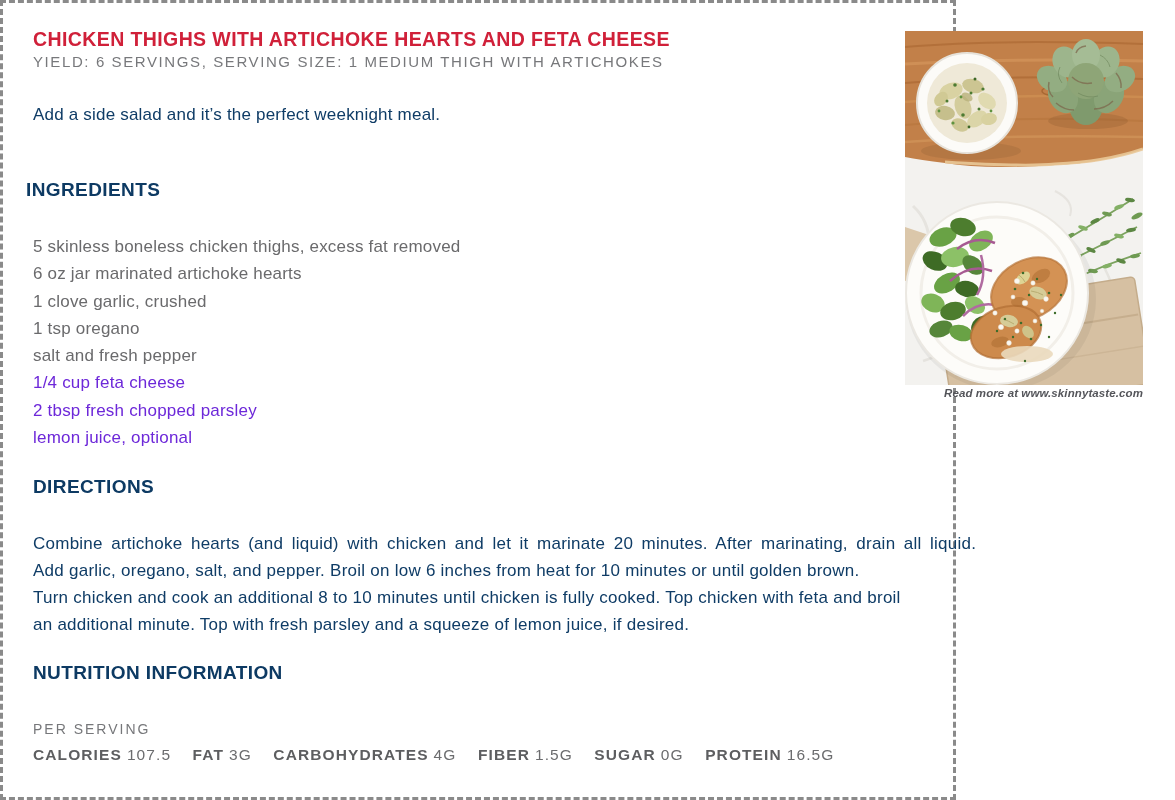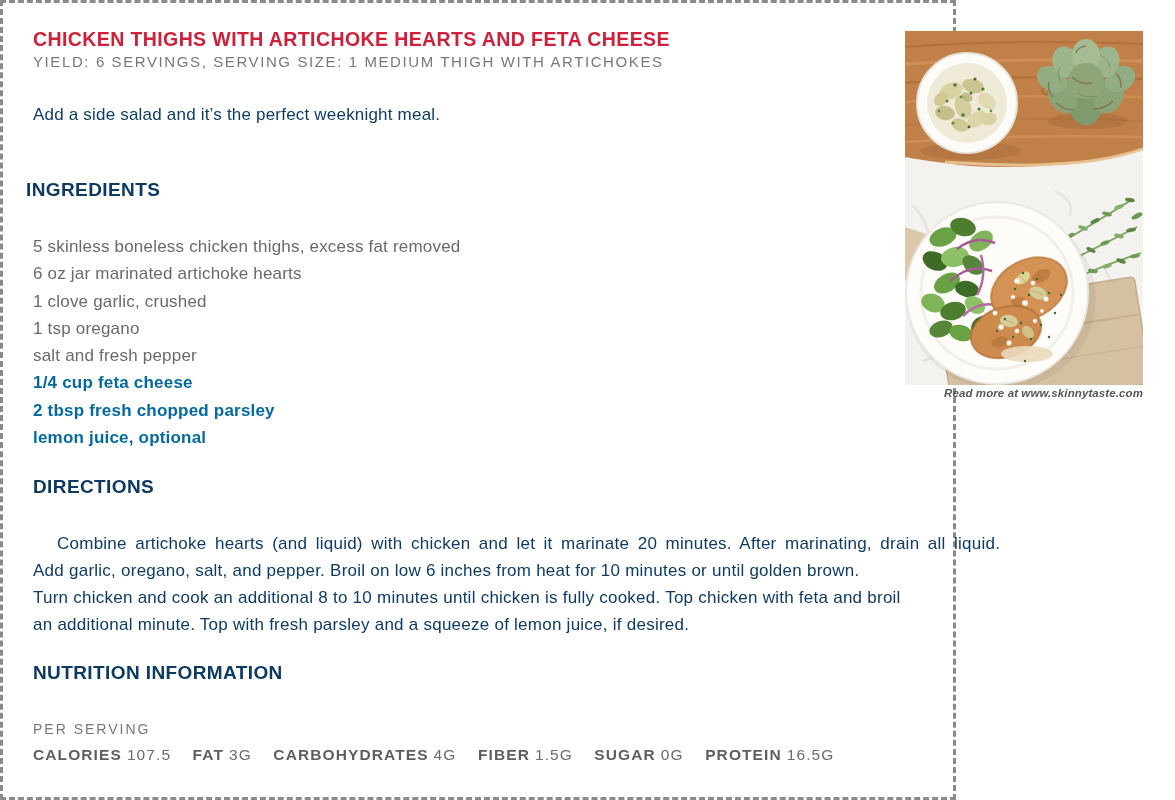--- a/index.html
+++ b/index.html
@@ -31,28 +31,28 @@
   .section-h {
     font-size:19px; font-weight:800; letter-spacing:0.4px;
     color:#0d3a63;
   }
   .ing-h { left:23px; top:176px; }
   .ing-list {
     left:30px; top:230px;
     font-size:17px; line-height:27.3px; letter-spacing:0.2px;
     color:#6a6a6c;
   }
-  .ing-bold { font-weight:700; color:#0369a1; }
+  .ing-bold { font-weight:400; color:#6d28d9; }
   .dir-h { left:30px; top:473px; }
   .dir-p {
     left:30px; top:527px;
     font-size:17px; line-height:27px; letter-spacing:0.25px;
     color:#0f3c66;
   }
-  .dir-p .wide { word-spacing:3.5px;margin-left:24px; }
+  .dir-p .wide { word-spacing:3.5px; }
   .nut-h { left:30px; top:659px; }
   .per-serving {
     left:30px; top:718px;
     font-size:14px; letter-spacing:2px;
     color:#76777a;
   }
   .nut-line {
     left:30px; top:743px;
     font-size:15.5px; letter-spacing:1.1px;
     color:#6b6c6e;

